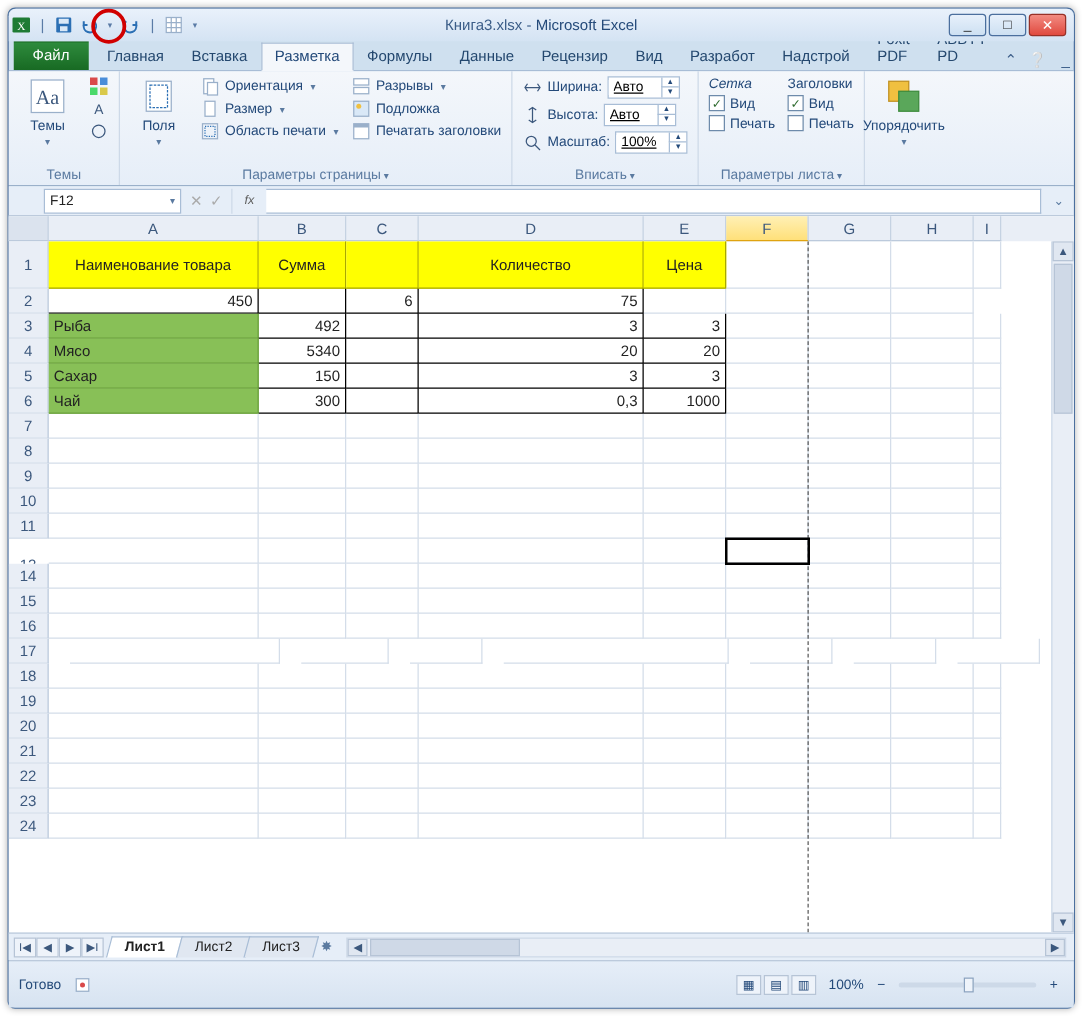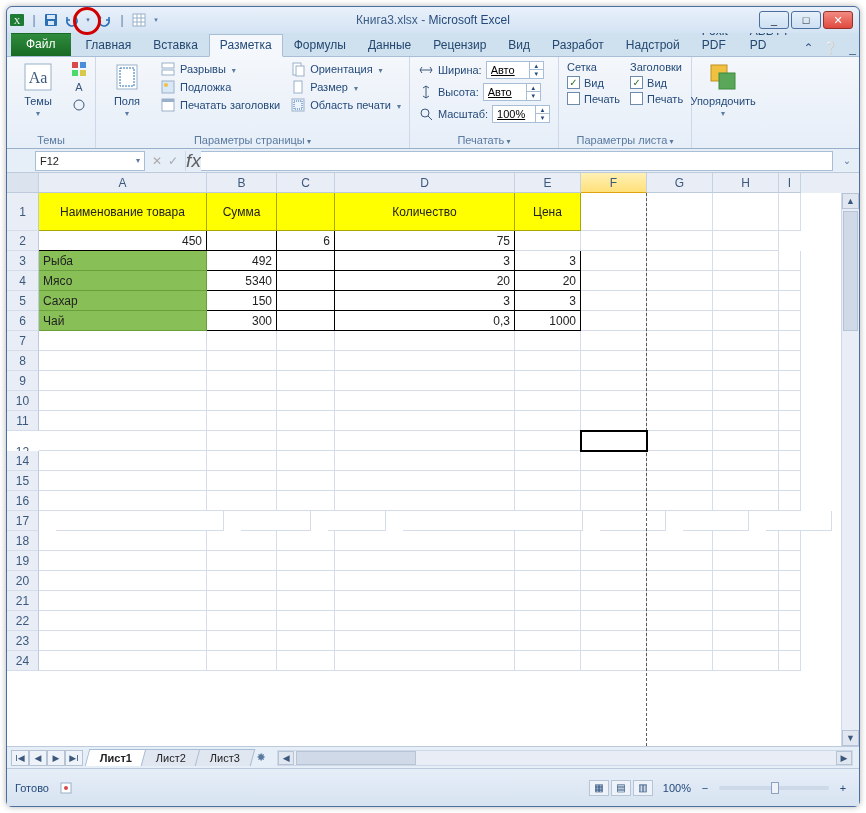--- a/index.html
+++ b/index.html
@@ -144,21 +144,21 @@
     display:flex; align-items:center; gap:0;
   }
   .namebox {
     height:20px; width:110px; margin-left:28px;
     background:#fff; border:1px solid #a8bdd6;
     display:flex; align-items:center; padding:0 4px; font-size:11px;
     justify-content: space-between;
   }
   .namebox .dd { font-size:8px; color:#5a7aa0;}
   .fx-lbl {
-    width:16px; text-align:center; font-style:italic; color:#5e5e5e; font-size:19px;
+    width:28px; text-align:center; font-style:italic; color:#5e5e5e; font-size:10px;
     border-left:1px solid #cdd9e8; height:20px; line-height:20px;
   }
   .fx-input {
     flex:1; height:20px; background:#fff; border:1px solid #a8bdd6; border-left:none;
     margin-right:6px;
   }
   .fx-expand { width:16px; text-align:center; color:#5a7aa0; font-size:10px; margin-right:4px;}
 
   
   .sheet-wrap { flex:1; display:flex; flex-direction:column; background:#fff; position:relative;}
@@ -395,50 +395,20 @@
                 <rect x="9" y="7" width="14" height="18" fill="none" stroke="#2b6fb4" stroke-dasharray="2,1"></rect>
               </svg>
             </span>
           <span class="lbl">Поля</span>
           <span style="font-size:8px;color:#5a7aa0;">▾</span>
         </div>
         <div class="col">
           <div class="row-cmd">
               <span class="ic">
                 <svg width="16" height="16">
-                  <rect x="2" y="2" width="12" height="5" fill="#fff" stroke="#9ab0ca"></rect>
-                  <rect x="2" y="9" width="12" height="5" fill="#fff" stroke="#9ab0ca"></rect>
-                </svg>
-              </span>
-              <span>Разрывы</span>
-              <span class="dd"></span>
-            </div>
-          <div class="row-cmd">
-              <span class="ic">
-                <svg width="16" height="16">
-                  <rect x="2" y="2" width="12" height="12" fill="#d9e8f7" stroke="#9ab0ca"></rect>
-                  <circle cx="6" cy="6" r="2" fill="#f0c040"></circle>
-                </svg>
-              </span>
-              <span>Подложка</span>
-            </div>
-          <div class="row-cmd">
-              <span class="ic">
-                <svg width="16" height="16">
-                  <rect x="2" y="2" width="12" height="12" fill="#fff" stroke="#9ab0ca"></rect>
-                  <rect x="2" y="2" width="12" height="3" fill="#9ab0ca"></rect>
-                </svg>
-              </span>
-              <span>Печатать заголовки</span>
-            </div>
-        </div>
-        <div class="col">
-          <div class="row-cmd">
-              <span class="ic">
-                <svg width="16" height="16">
                   <rect x="3" y="2" width="8" height="12" fill="#fff" stroke="#9ab0ca"></rect>
                   <rect x="6" y="5" width="8" height="10" fill="#fff" stroke="#9ab0ca"></rect>
                 </svg>
               </span>
               <span>Ориентация</span>
               <span class="dd"></span>
             </div>
           <div class="row-cmd">
               <span class="ic">
                 <svg width="16" height="16">
@@ -450,20 +420,50 @@
             </div>
           <div class="row-cmd">
               <span class="ic">
                 <svg width="16" height="16">
                   <rect x="2" y="2" width="12" height="12" fill="none" stroke="#9ab0ca"></rect>
                   <rect x="4" y="4" width="8" height="8" fill="none" stroke="#2b6fb4" stroke-dasharray="1,1"></rect>
                 </svg>
               </span>
               <span>Область печати</span>
               <span class="dd"></span>
+            </div>
+        </div>
+        <div class="col">
+          <div class="row-cmd">
+              <span class="ic">
+                <svg width="16" height="16">
+                  <rect x="2" y="2" width="12" height="5" fill="#fff" stroke="#9ab0ca"></rect>
+                  <rect x="2" y="9" width="12" height="5" fill="#fff" stroke="#9ab0ca"></rect>
+                </svg>
+              </span>
+              <span>Разрывы</span>
+              <span class="dd"></span>
+            </div>
+          <div class="row-cmd">
+              <span class="ic">
+                <svg width="16" height="16">
+                  <rect x="2" y="2" width="12" height="12" fill="#d9e8f7" stroke="#9ab0ca"></rect>
+                  <circle cx="6" cy="6" r="2" fill="#f0c040"></circle>
+                </svg>
+              </span>
+              <span>Подложка</span>
+            </div>
+          <div class="row-cmd">
+              <span class="ic">
+                <svg width="16" height="16">
+                  <rect x="2" y="2" width="12" height="12" fill="#fff" stroke="#9ab0ca"></rect>
+                  <rect x="2" y="2" width="12" height="3" fill="#9ab0ca"></rect>
+                </svg>
+              </span>
+              <span>Печатать заголовки</span>
             </div>
         </div>
       </div>
       <div class="group-label with-dl">Параметры страницы</div>
     </div>
 
     <div class="group">
       <div class="group-inner">
         <div class="col" style="gap:4px;">
           <div class="row-cmd">
@@ -507,27 +507,27 @@
             <div class="spin">
                 <input readonly="" value="100%" style="">
                 <div class="arrows">
                   <span>▴</span>
                   <span>▾</span>
                 </div>
               </div>
           </div>
         </div>
       </div>
-      <div class="group-label with-dl">Печатать</div>
+      <div class="group-label with-dl">Вписать</div>
     </div>
 
     <div class="group">
       <div class="group-inner">
         <div class="col" style="gap:3px;">
-          <span style="color:#244a7a;">Сетка</span>
+          <span style="color:#244a7a;font-style:italic;">Сетка</span>
           <label class="check">
               <span class="box">✓</span>
               <span>Вид</span>
             </label>
           <label class="check">
               <span class="box"></span>
               <span>Печать</span>
             </label>
         </div>
         <div class="col" style="gap:3px;">

